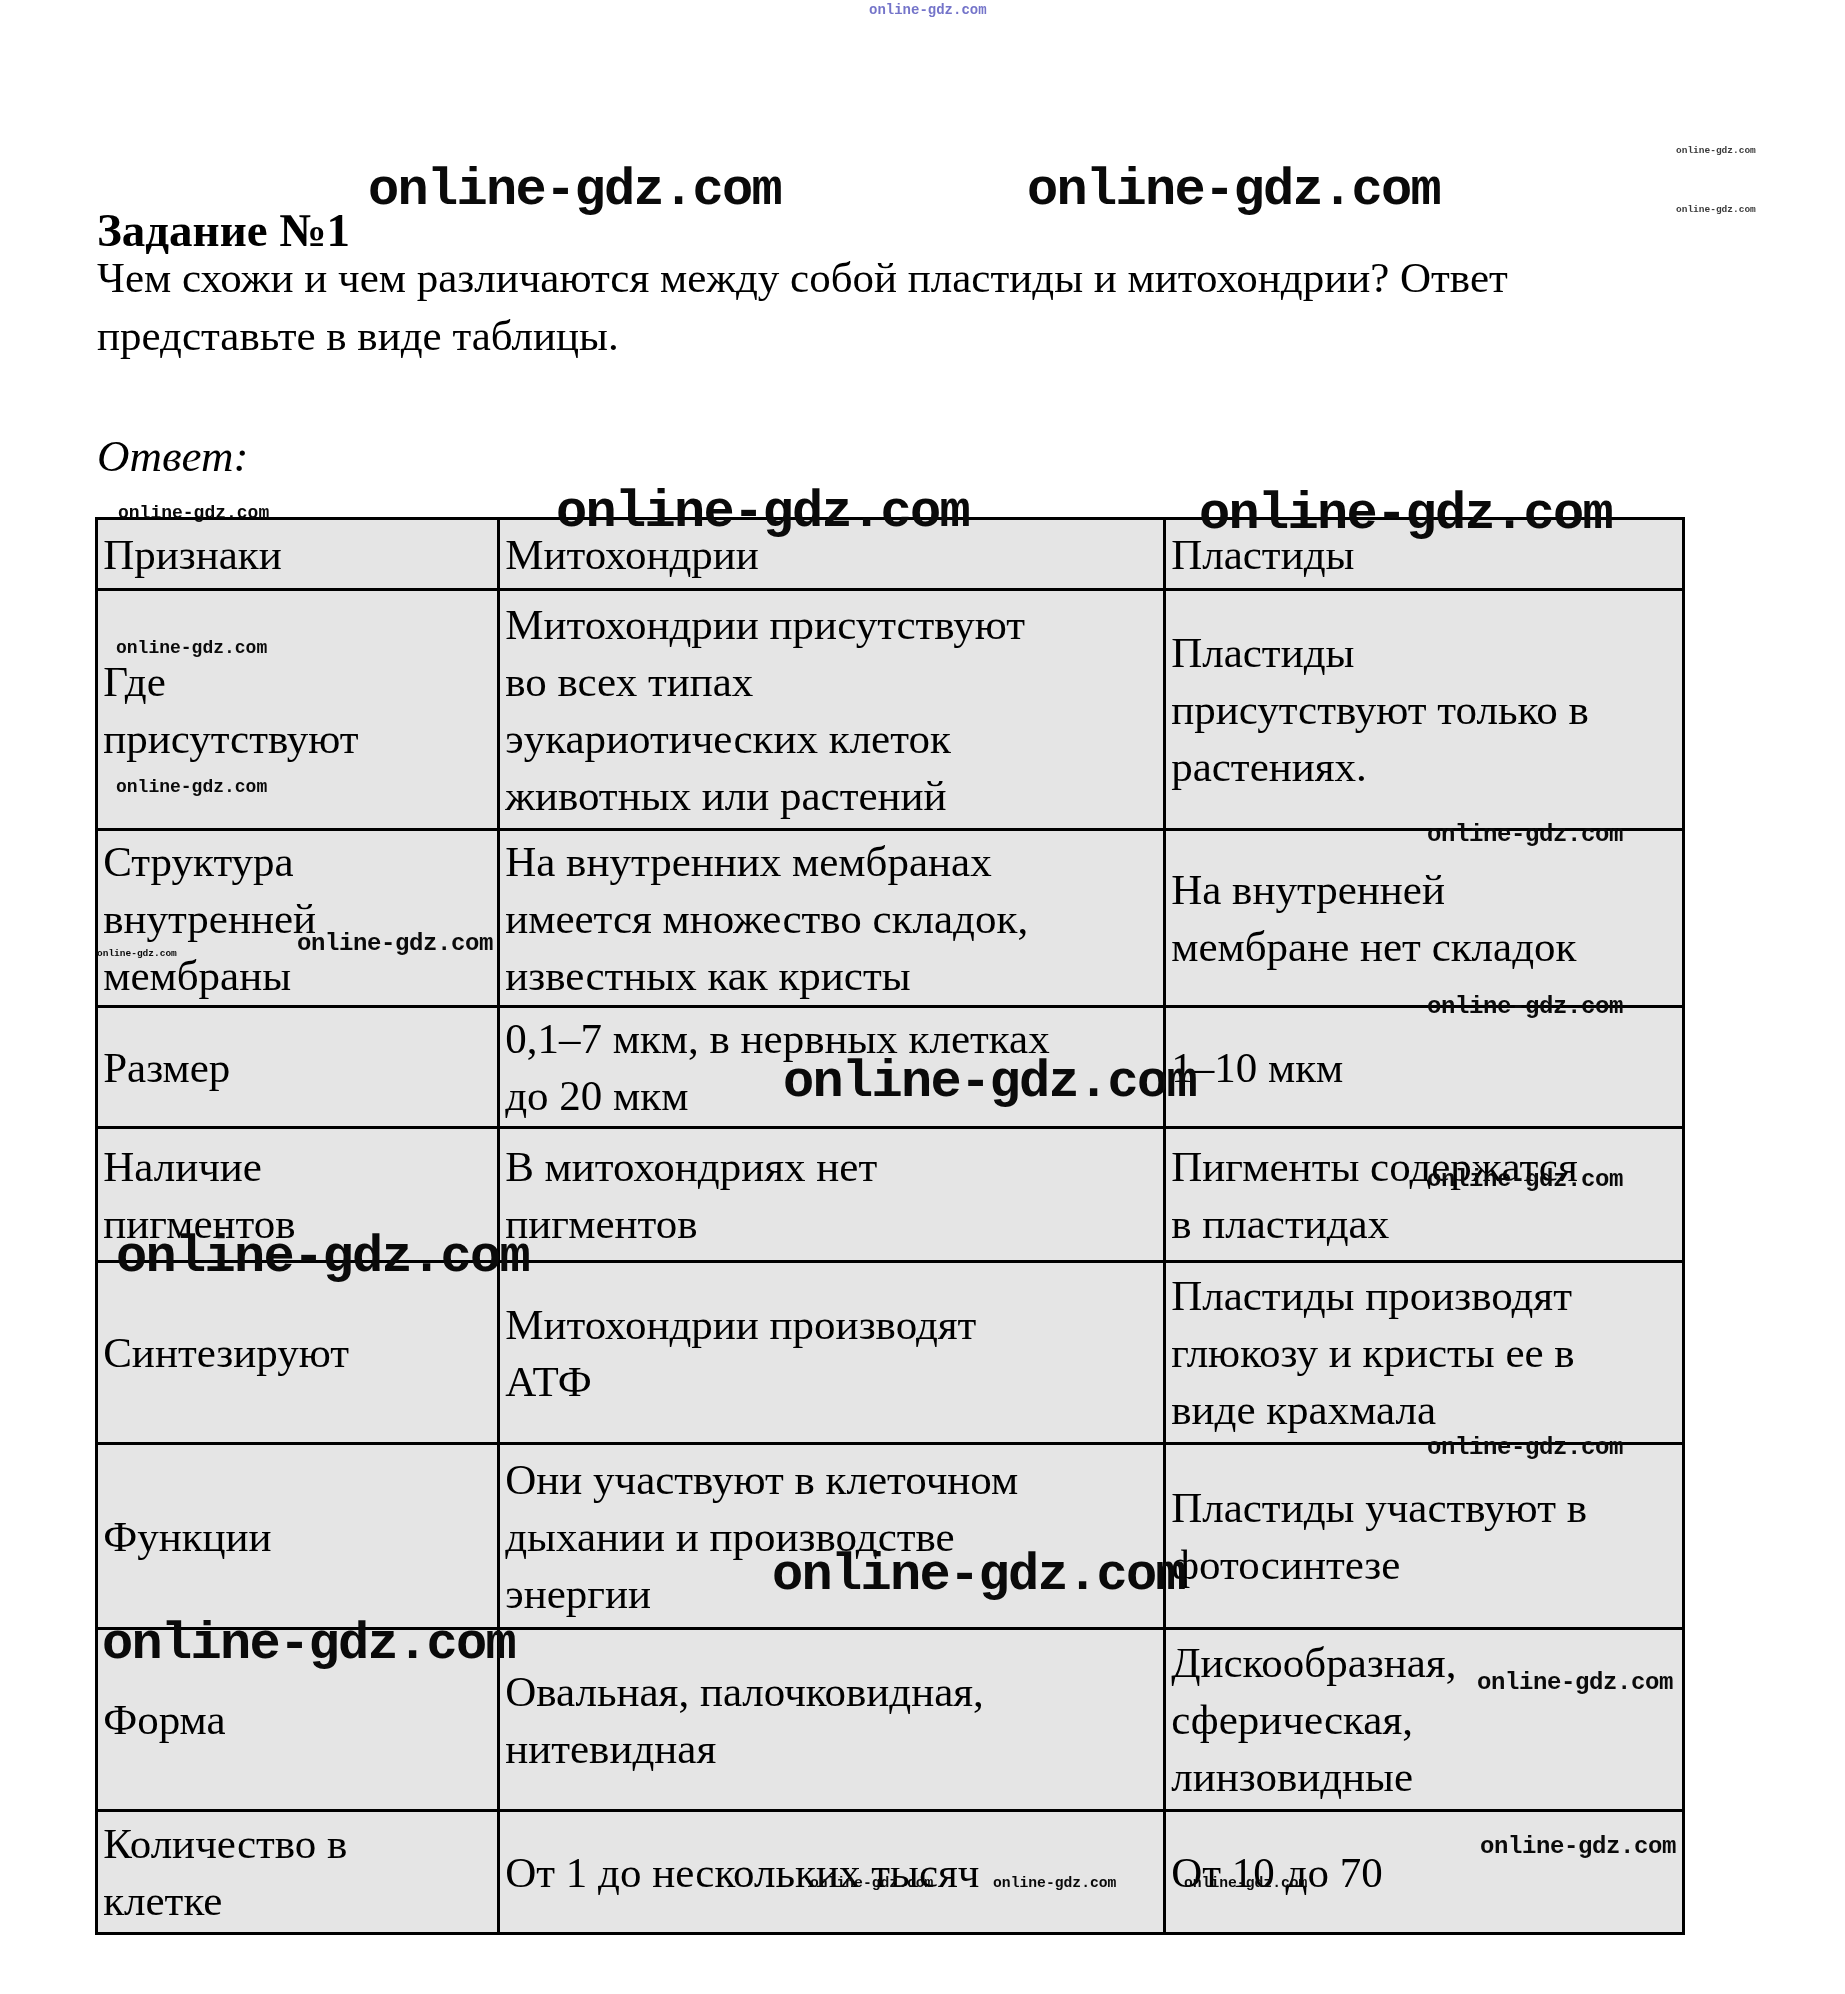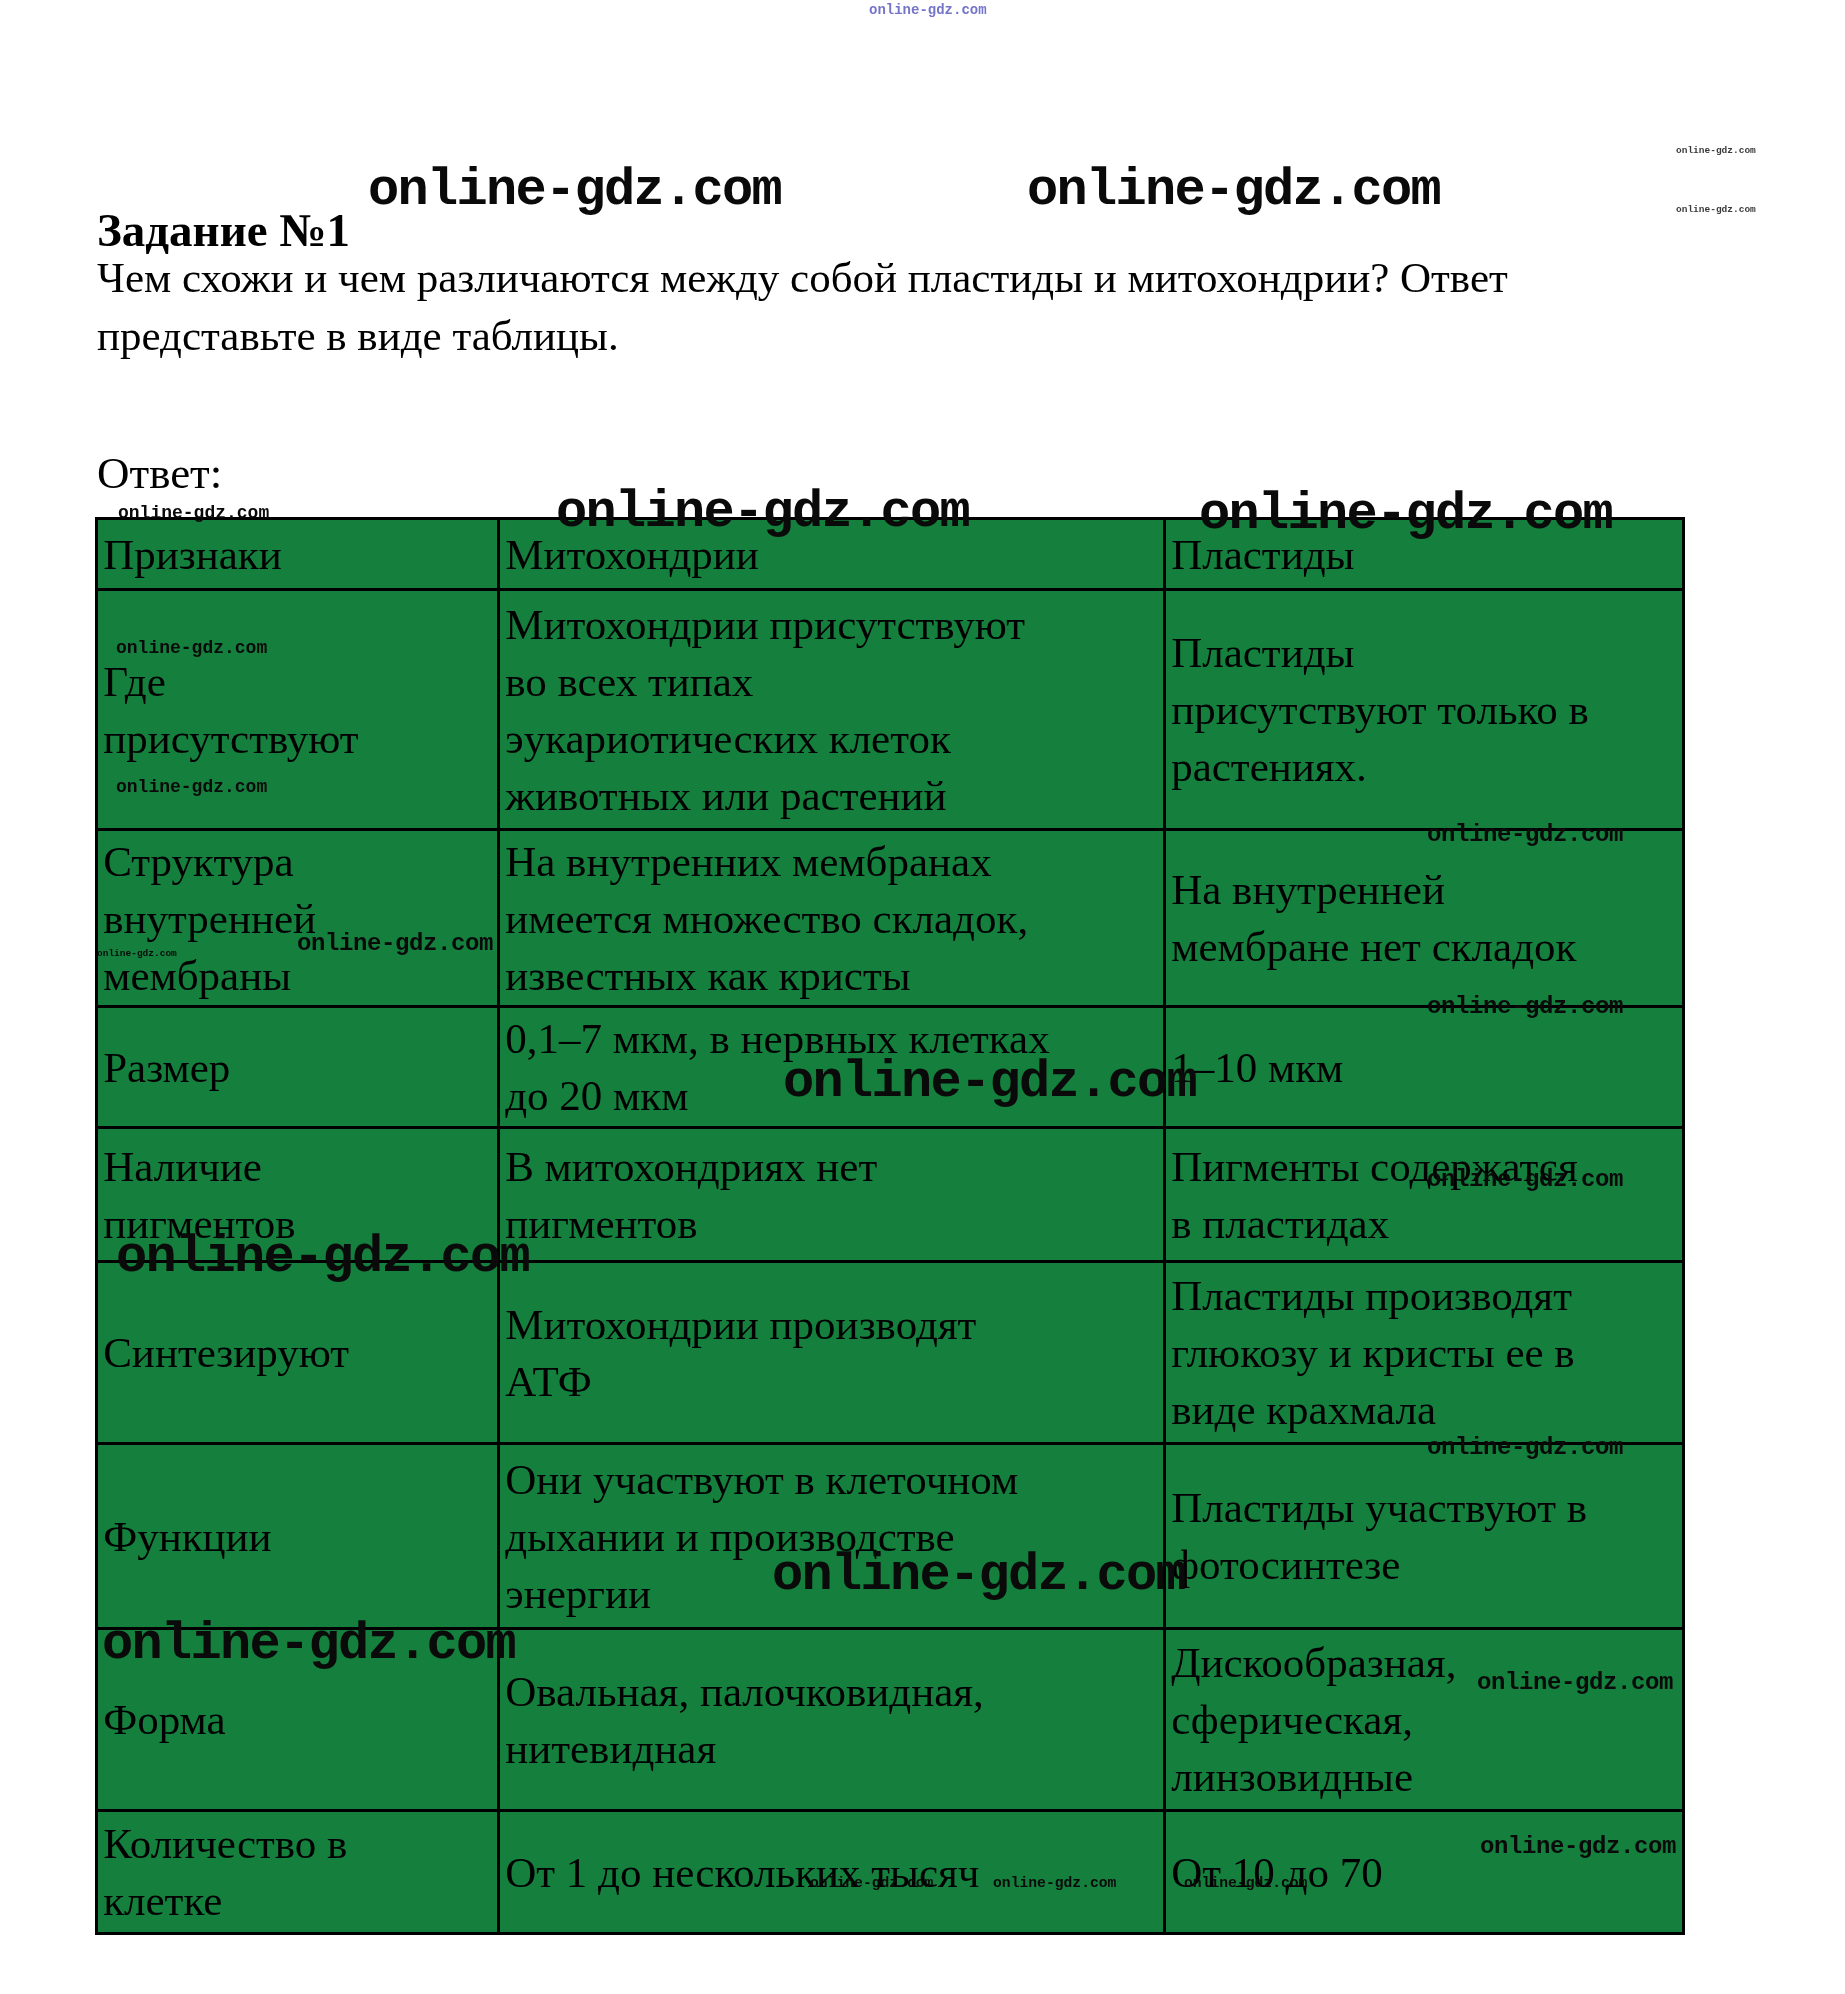--- a/index.html
+++ b/index.html
@@ -20,28 +20,28 @@
   .task-title {
     left: 97px; top: 169px;
     font-size: 47px; font-weight: 700; margin-top: 34px;
   }
   .question {
     left: 97px; top: 249px; width: 1738px;
     font-size: 43px; line-height: 58px;
     white-space: pre-line;
   }
   .answer-label {
-    left: 97px; top: 447px;
-    font-size: 45px; 
+    left: 97px; top: 430px;
+    font-size: 45px; font-style: italic;
   }
   table.cmp {
     position: absolute; left: 95px; top: 517px;
     width: 1587px;
     border-collapse: collapse; table-layout: fixed;
-    background: #15803d;
+    background: #e5e5e5;
   }
   table.cmp th, table.cmp td {
     border: 3.5px solid #000000;
     font-size: 43px; line-height: 57px;
     font-weight: 400; text-align: left; vertical-align: middle;
     padding: 1.7px 7px 1.7px 5.2px;
     white-space: pre-line;
     overflow: hidden;
   }
   

